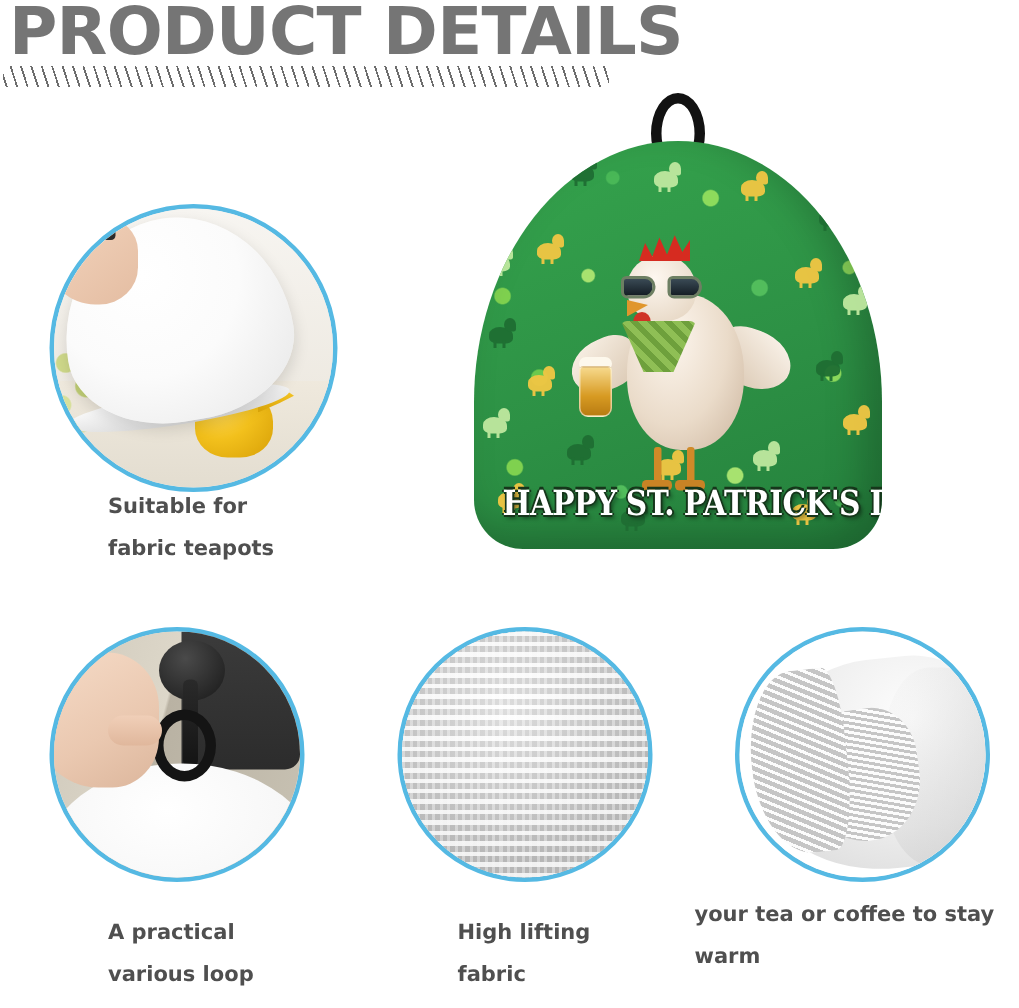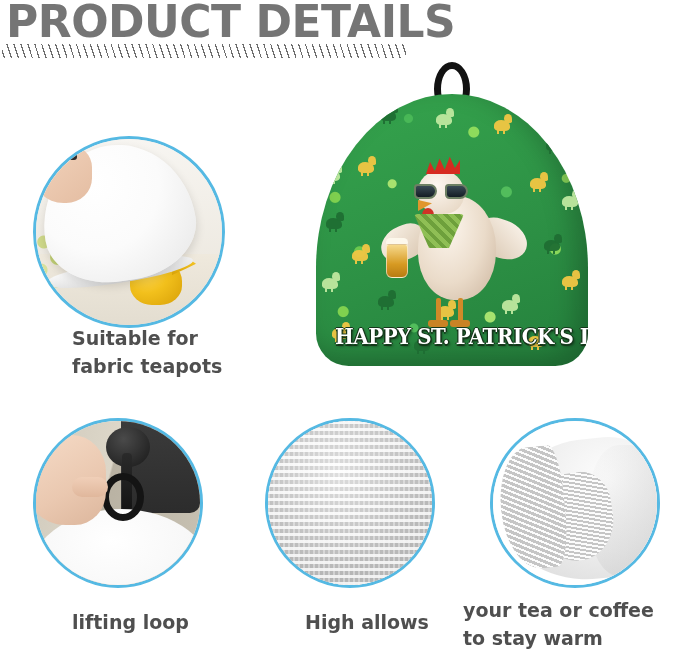--- a/index.html
+++ b/index.html
@@ -332,21 +332,21 @@
        1.5px 0 0 #16361b, -1.5px 0 0 #16361b,
        0 1.5px 0 #16361b, 0 -1.5px 0 #16361b,
        2px 2px 3px rgba(0,0,0,.55);
     white-space:nowrap;
   }
 
   
   .caption{
     position:absolute;
     color:#4f4f4f;
-    font-size:19px;
+    font-size:14px;
     font-weight:bold;
     line-height:28px;
     font-family:"DejaVu Sans","Liberation Sans",sans-serif;
   }
   #caption-teapots{ left:72px; top:324px; width:170px; }
   #caption-loop{    left:72px; top:608px; width:150px; }
   #caption-fabric{  left:305px; top:608px; width:150px; }
   #caption-layer{   left:463px; top:596px; width:216px; }
   .caption .line{ display:block; }
 </style>
@@ -496,31 +496,33 @@
     <div class="panel"></div>
     <div class="hook"></div>
     <div class="hook-stem"></div>
     <div class="cozyW"></div>
     <div class="ring"></div>
     <div class="handB"></div>
     <div class="finger"></div>
   </div>
 </div>
 <div class="caption" id="caption-loop">
-  <span class="line">lifting loop</span>
+  <span class="line">A practical</span>
+  <span class="line">various loop</span>
 </div>
 
 <div class="photo-circle" id="circle-fabric">
   <div class="scene">
     <div class="knit"></div>
     <div class="sheen"></div>
   </div>
 </div>
 <div class="caption" id="caption-fabric">
-  <span class="line">High allows</span>
+  <span class="line">High lifting</span>
+  <span class="line">fabric</span>
 </div>
 
 <div class="photo-circle" id="circle-layer">
   <div class="scene">
     <div class="bgw"></div>
     <div class="outer"></div>
     <div class="fold"></div>
     <div class="inner"></div>
     <div class="rim"></div>
   </div>

